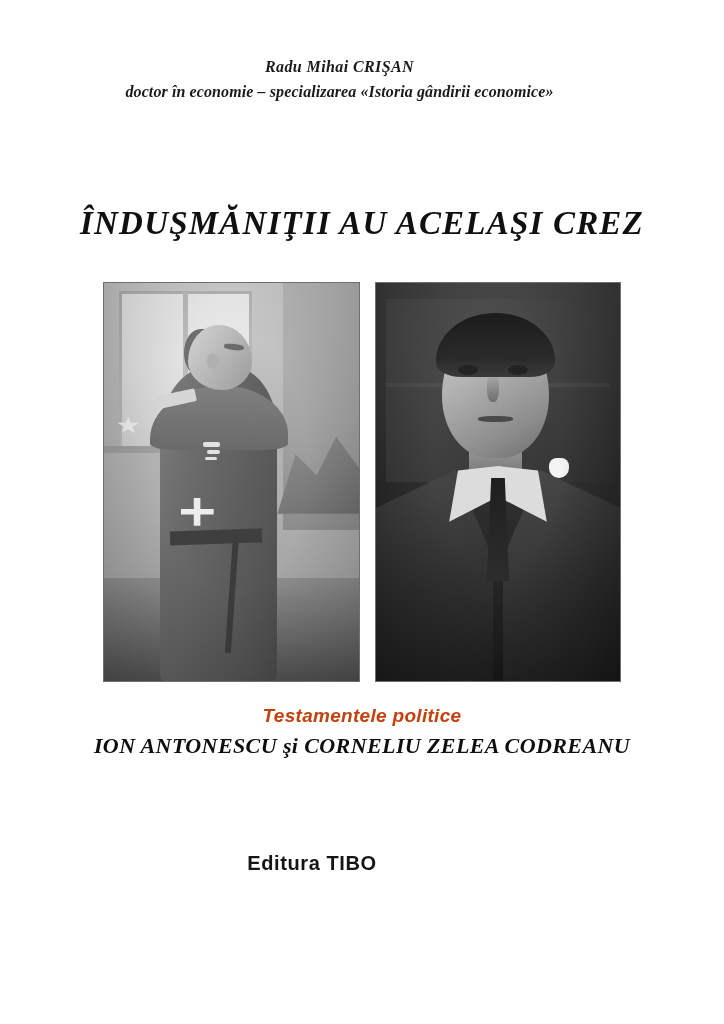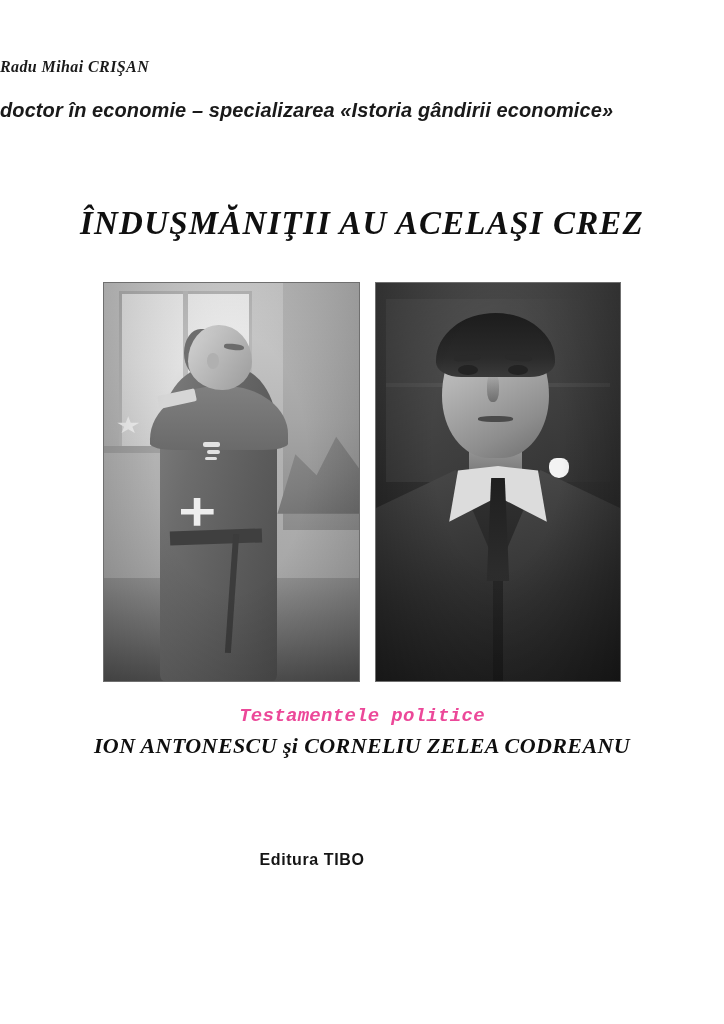--- a/index.html
+++ b/index.html
@@ -24,38 +24,39 @@
     height: 1024px;
     background: #ffffff;
   }
 
   
   .author-block {
     position: absolute;
     top: 58px;
     left: 0;
     width: 665px;
-    text-align: left;
+    text-align: center;
+    padding-left: 7px;
   }
   .author-name {
     font-family: "Liberation Serif", serif;
     font-style: italic;
     font-weight: bold;
     font-size: 16px;
     letter-spacing: 0.4px;
     color: #1a1a1a;
     margin: 0;
   }
   .author-sub {
-    font-family: Liberation Sans, sans-serif;
-    font-style: italic;
-    font-weight: bold;
-    font-size: 20px;
+    font-family: Liberation Serif, serif;
+    font-style: italic;
+    font-weight: bold;
+    font-size: 16px;
     color: #1a1a1a;
-    margin-top: 23px;
+    margin-top: 7px;
     letter-spacing: 0.1px;
   }
 
   
   .main-title {
     position: absolute;
     top: 205px;
     left: 0;
     width: 724px;
     text-align: center;
@@ -349,26 +350,26 @@
 
   
   .subtitle-block {
     position: absolute;
     top: 705px;
     left: 0;
     width: 724px;
     text-align: center;
   }
   .sub-line1 {
-    font-family: Liberation Mono, monospace;
+    font-family: Liberation Sans, sans-serif;
     font-style: italic;
     font-weight: bold;
     font-size: 19px;
     letter-spacing: 0.3px;
-    color: #ec4899;
+    color: #c2410c;
   }
   .sub-line2 {
     font-family: "Liberation Serif", serif;
     font-style: italic;
     font-weight: bold;
     font-size: 17.5px;
     margin-top: 5px;
     color: #121212;
   }
   .sub-line3 {
@@ -382,21 +383,21 @@
   }
 
   
   .publisher-block {
     position: absolute;
     top: 849px;
     left: 0;
     width: 624px;
     text-align: center;
     font-family: "Liberation Sans", sans-serif;
-    font-size: 16px;
+    font-size: 20px;
     font-weight: bold;
     color: #151515;
     line-height: 1.42;
   }
   .publisher-block div { letter-spacing: 0.6px; }
 </style>
 </head>
 <body>
 
 <div class="page">

